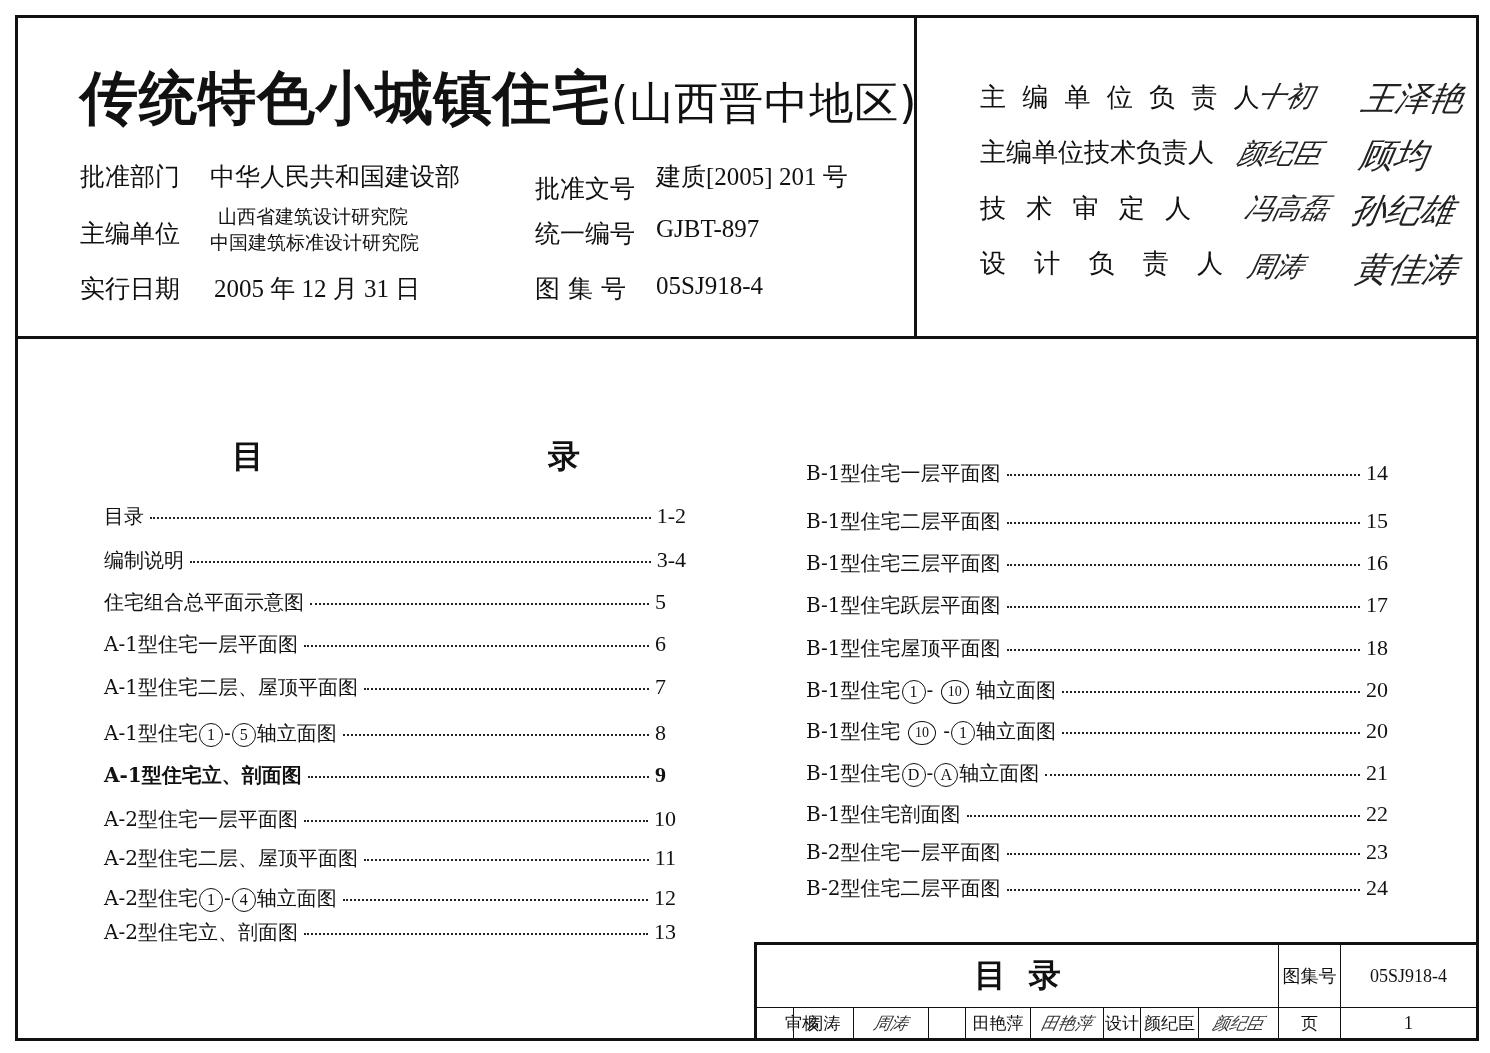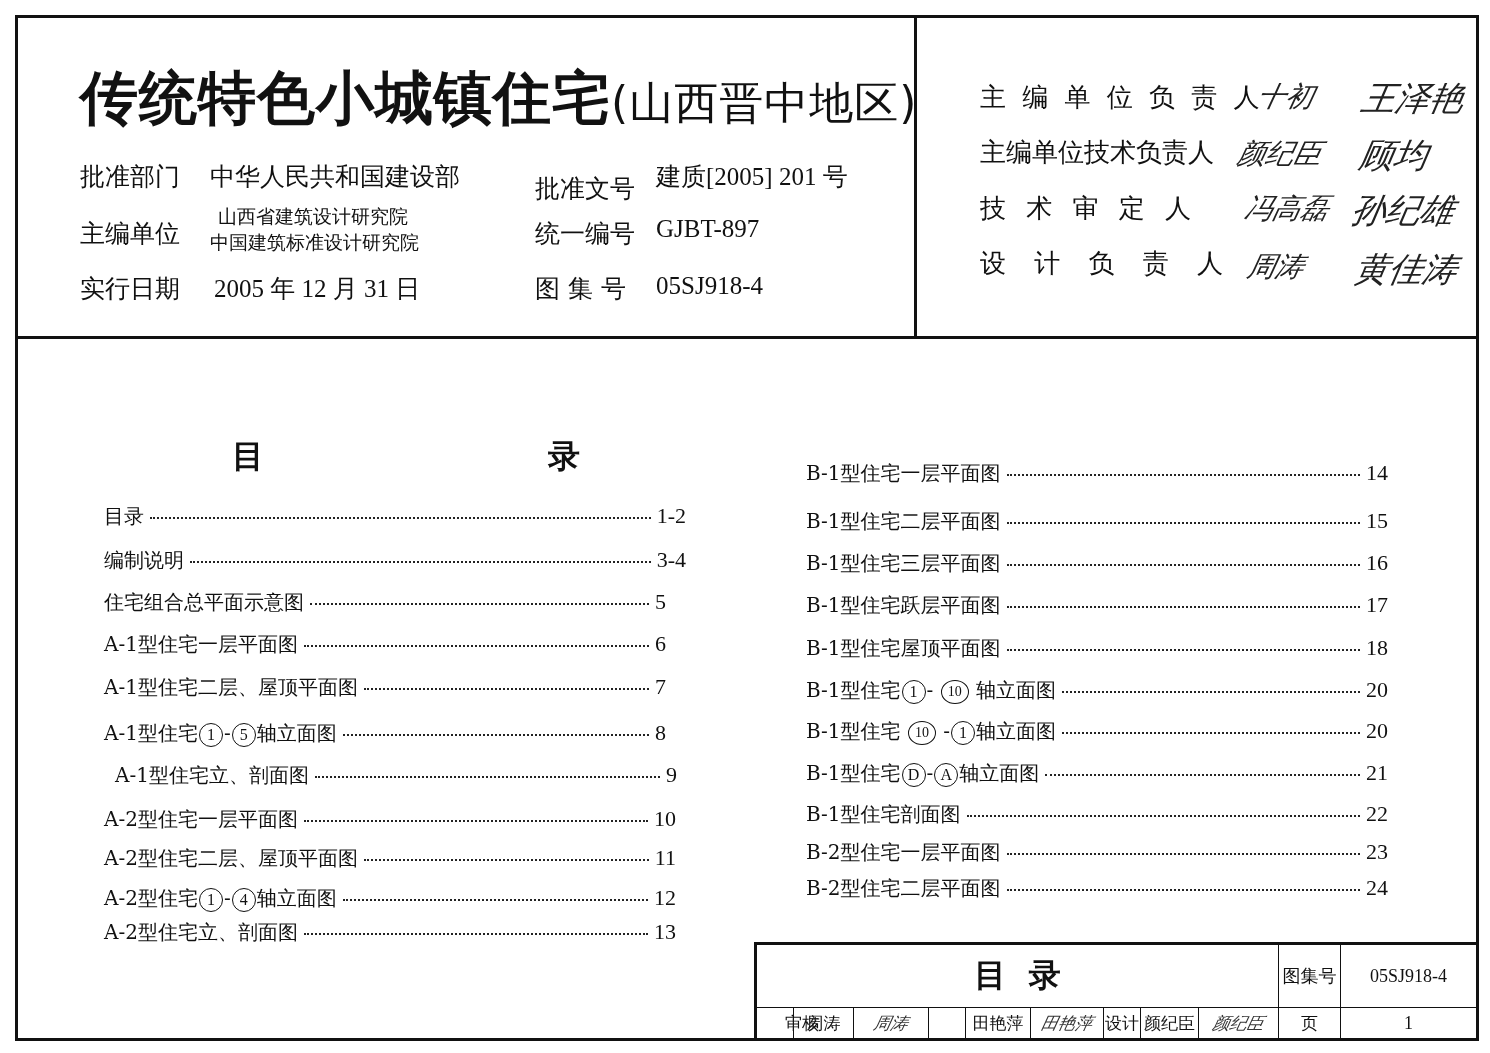--- a/index.html
+++ b/index.html
@@ -100,21 +100,21 @@
 <div class="toc-row" style="left:104px;top:674px;width:562px;">
   <span class="lbl">A-1型住宅二层、屋顶平面图</span>
     <span class="dots"></span>
     <span class="pg">7</span>
 </div>
 <div class="toc-row" style="left:104px;top:720px;width:562px;">
   <span class="lbl"><span>A-1型住宅</span><span class="circ">1</span>-<span class="circ">5</span><span>轴立面图</span></span>
     <span class="dots"></span>
     <span class="pg">8</span>
 </div>
-<div class="toc-row" style="left:115px;top:762px;width:562px;">
+<div class="toc-row" style="left:104px;top:762px;width:562px;font-weight:bold;">
   <span class="lbl">A-1型住宅立、剖面图</span>
     <span class="dots"></span>
     <span class="pg">9</span>
 </div>
 <div class="toc-row" style="left:104px;top:806px;width:572px;">
   <span class="lbl">A-2型住宅一层平面图</span>
     <span class="dots"></span>
     <span class="pg">10</span>
 </div>
 <div class="toc-row" style="left:104px;top:845px;width:572px;">

